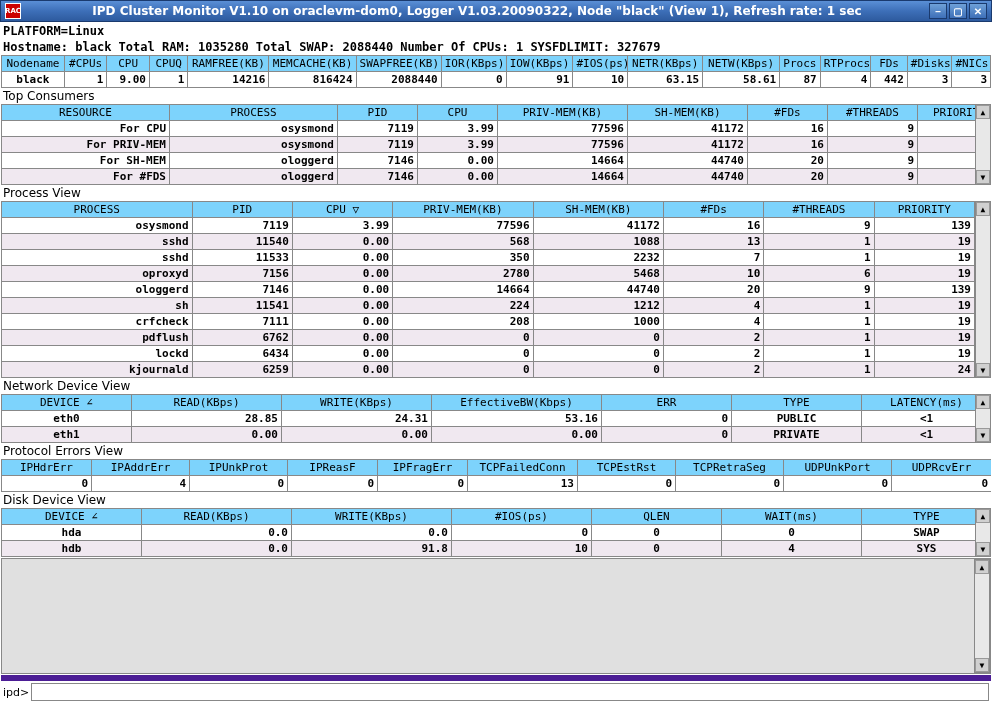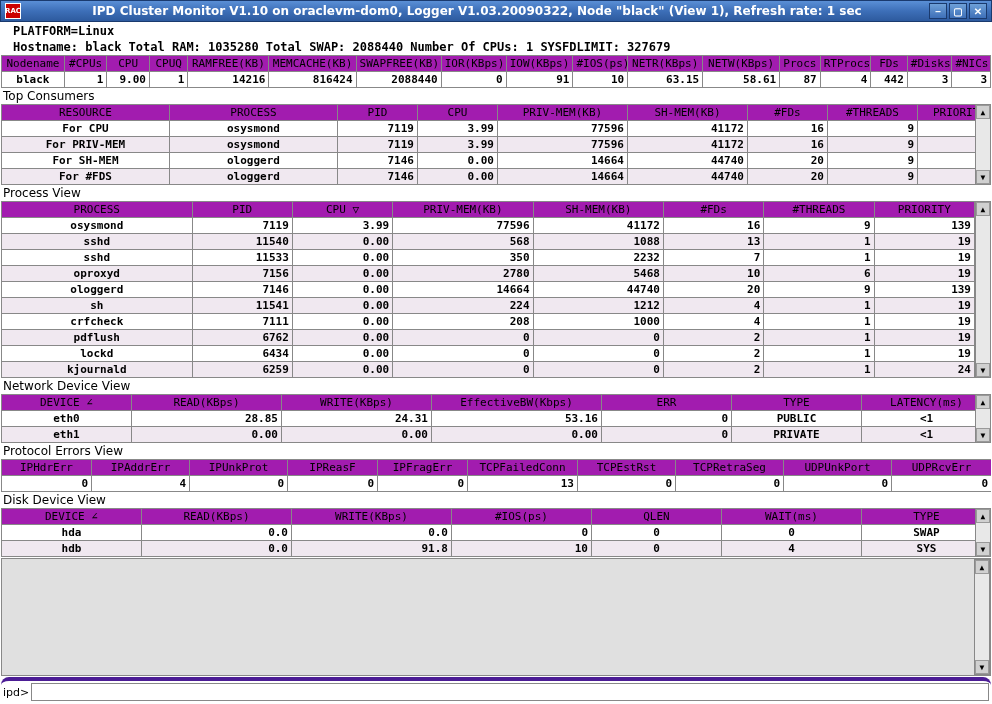--- a/index.html
+++ b/index.html
@@ -2,37 +2,37 @@
 <html><head>
 <meta charset="utf-8">
 <style>
 * { margin: 0; padding: 0; box-sizing: border-box; }
 body { font-family: "DejaVu Sans Mono", "Courier New", monospace; font-size: 11px; background: #fff; width: 992px; height: 704px; overflow: hidden; display: flex; flex-direction: column; }
 .titlebar { background: linear-gradient(to bottom, #5a8fd6 0%, #3d6fb8 50%, #2d5a9e 100%); color: #fff; font-family: "DejaVu Sans", Arial, sans-serif; font-weight: bold; font-size: 12px; height: 22px; display: flex; align-items: center; padding: 0 4px; border: 1px solid #1a3a6e; }
 .titlebar .icon { width: 16px; height: 16px; background: #c00; border: 1px solid #fff; margin-right: 6px; display: flex; align-items: center; justify-content: center; font-size: 7px; color: #fff; }
 .titlebar .title { flex: 1; text-align: center; }
 .titlebar .wbtn { width: 18px; height: 16px; background: linear-gradient(to bottom,#6ea0d8,#3d6fb8); border: 1px solid #1a3a6e; margin-left: 2px; display: flex; align-items: center; justify-content: center; font-family: sans-serif; font-weight: bold; font-size: 10px; cursor: pointer; color:#fff; }
 .content { flex: 1; display: flex; flex-direction: column; overflow: hidden; padding: 1px; }
-.infoline { font-weight: bold; padding: 1px 12px; font-size: 12px; }
+.infoline { font-weight: bold; padding: 1px 2px; font-size: 12px; }
 table { border-collapse: collapse; width: 100%; table-layout: fixed; }
 th, td { border: 1px solid #888; padding: 0 3px; font-size: 11px; white-space: nowrap; overflow: hidden; height: 15px; line-height: 15px; }
-th { background: #a21caf; font-weight: normal; text-align: center; }
+th { background: #7dd3fc; font-weight: normal; text-align: center; }
 .num { text-align: right; }
-.txt { text-align: center; }
+.txt { text-align: right; }
 .ctr { text-align: center; margin-top: 20px; }
 .zebra tbody tr:nth-child(even) td { background: #f0e8f0; }
 .section-label { font-family: "DejaVu Sans", Arial, sans-serif; font-size: 12px; padding: 1px 2px; }
 .tblwrap { position: relative; display: flex; }
 .tblcontainer { flex: 1; overflow: hidden; border: 0; }
 .vscroll { width: 16px; background: #e0e0e0; border: 1px solid #888; display: flex; flex-direction: column; }
 .vscroll .arrow { height: 14px; background: #d0d0d0; border: 1px solid #999; display:flex; align-items:center; justify-content:center; font-size:8px; cursor:pointer;}
 .vscroll .track { flex:1; background:#e8e8e8; }
 .bottom-area { flex:1; background:#e0e0e0; border:1px solid #888; margin:1px 0; min-height:60px; display:flex;}
 .bottom-area .inner{flex:1;}
-.prompt { display:flex; align-items:center; padding:2px; border-top:4px solid #4c1d95;border-radius:8px;}
+.prompt { display:flex; align-items:center; padding:2px; border-top:6px solid #4c1d95;}
 .prompt .lbl{font-family:"DejaVu Sans",Arial,sans-serif; font-size:11px; margin-right:2px;}
 .prompt input{flex:1; border:1px solid #888; height:18px; padding:0 3px; font-family:monospace; font-size:11px;}
 .bold { font-weight: bold; }
 </style>
 </head>
 <body>
 
 <div class="titlebar">
   <div class="icon">RAC</div>
   <div class="title">IPD Cluster Monitor V1.10 on oraclevm-dom0, Logger V1.03.20090322, Node "black"  (View 1), Refresh rate: 1 sec</div>

